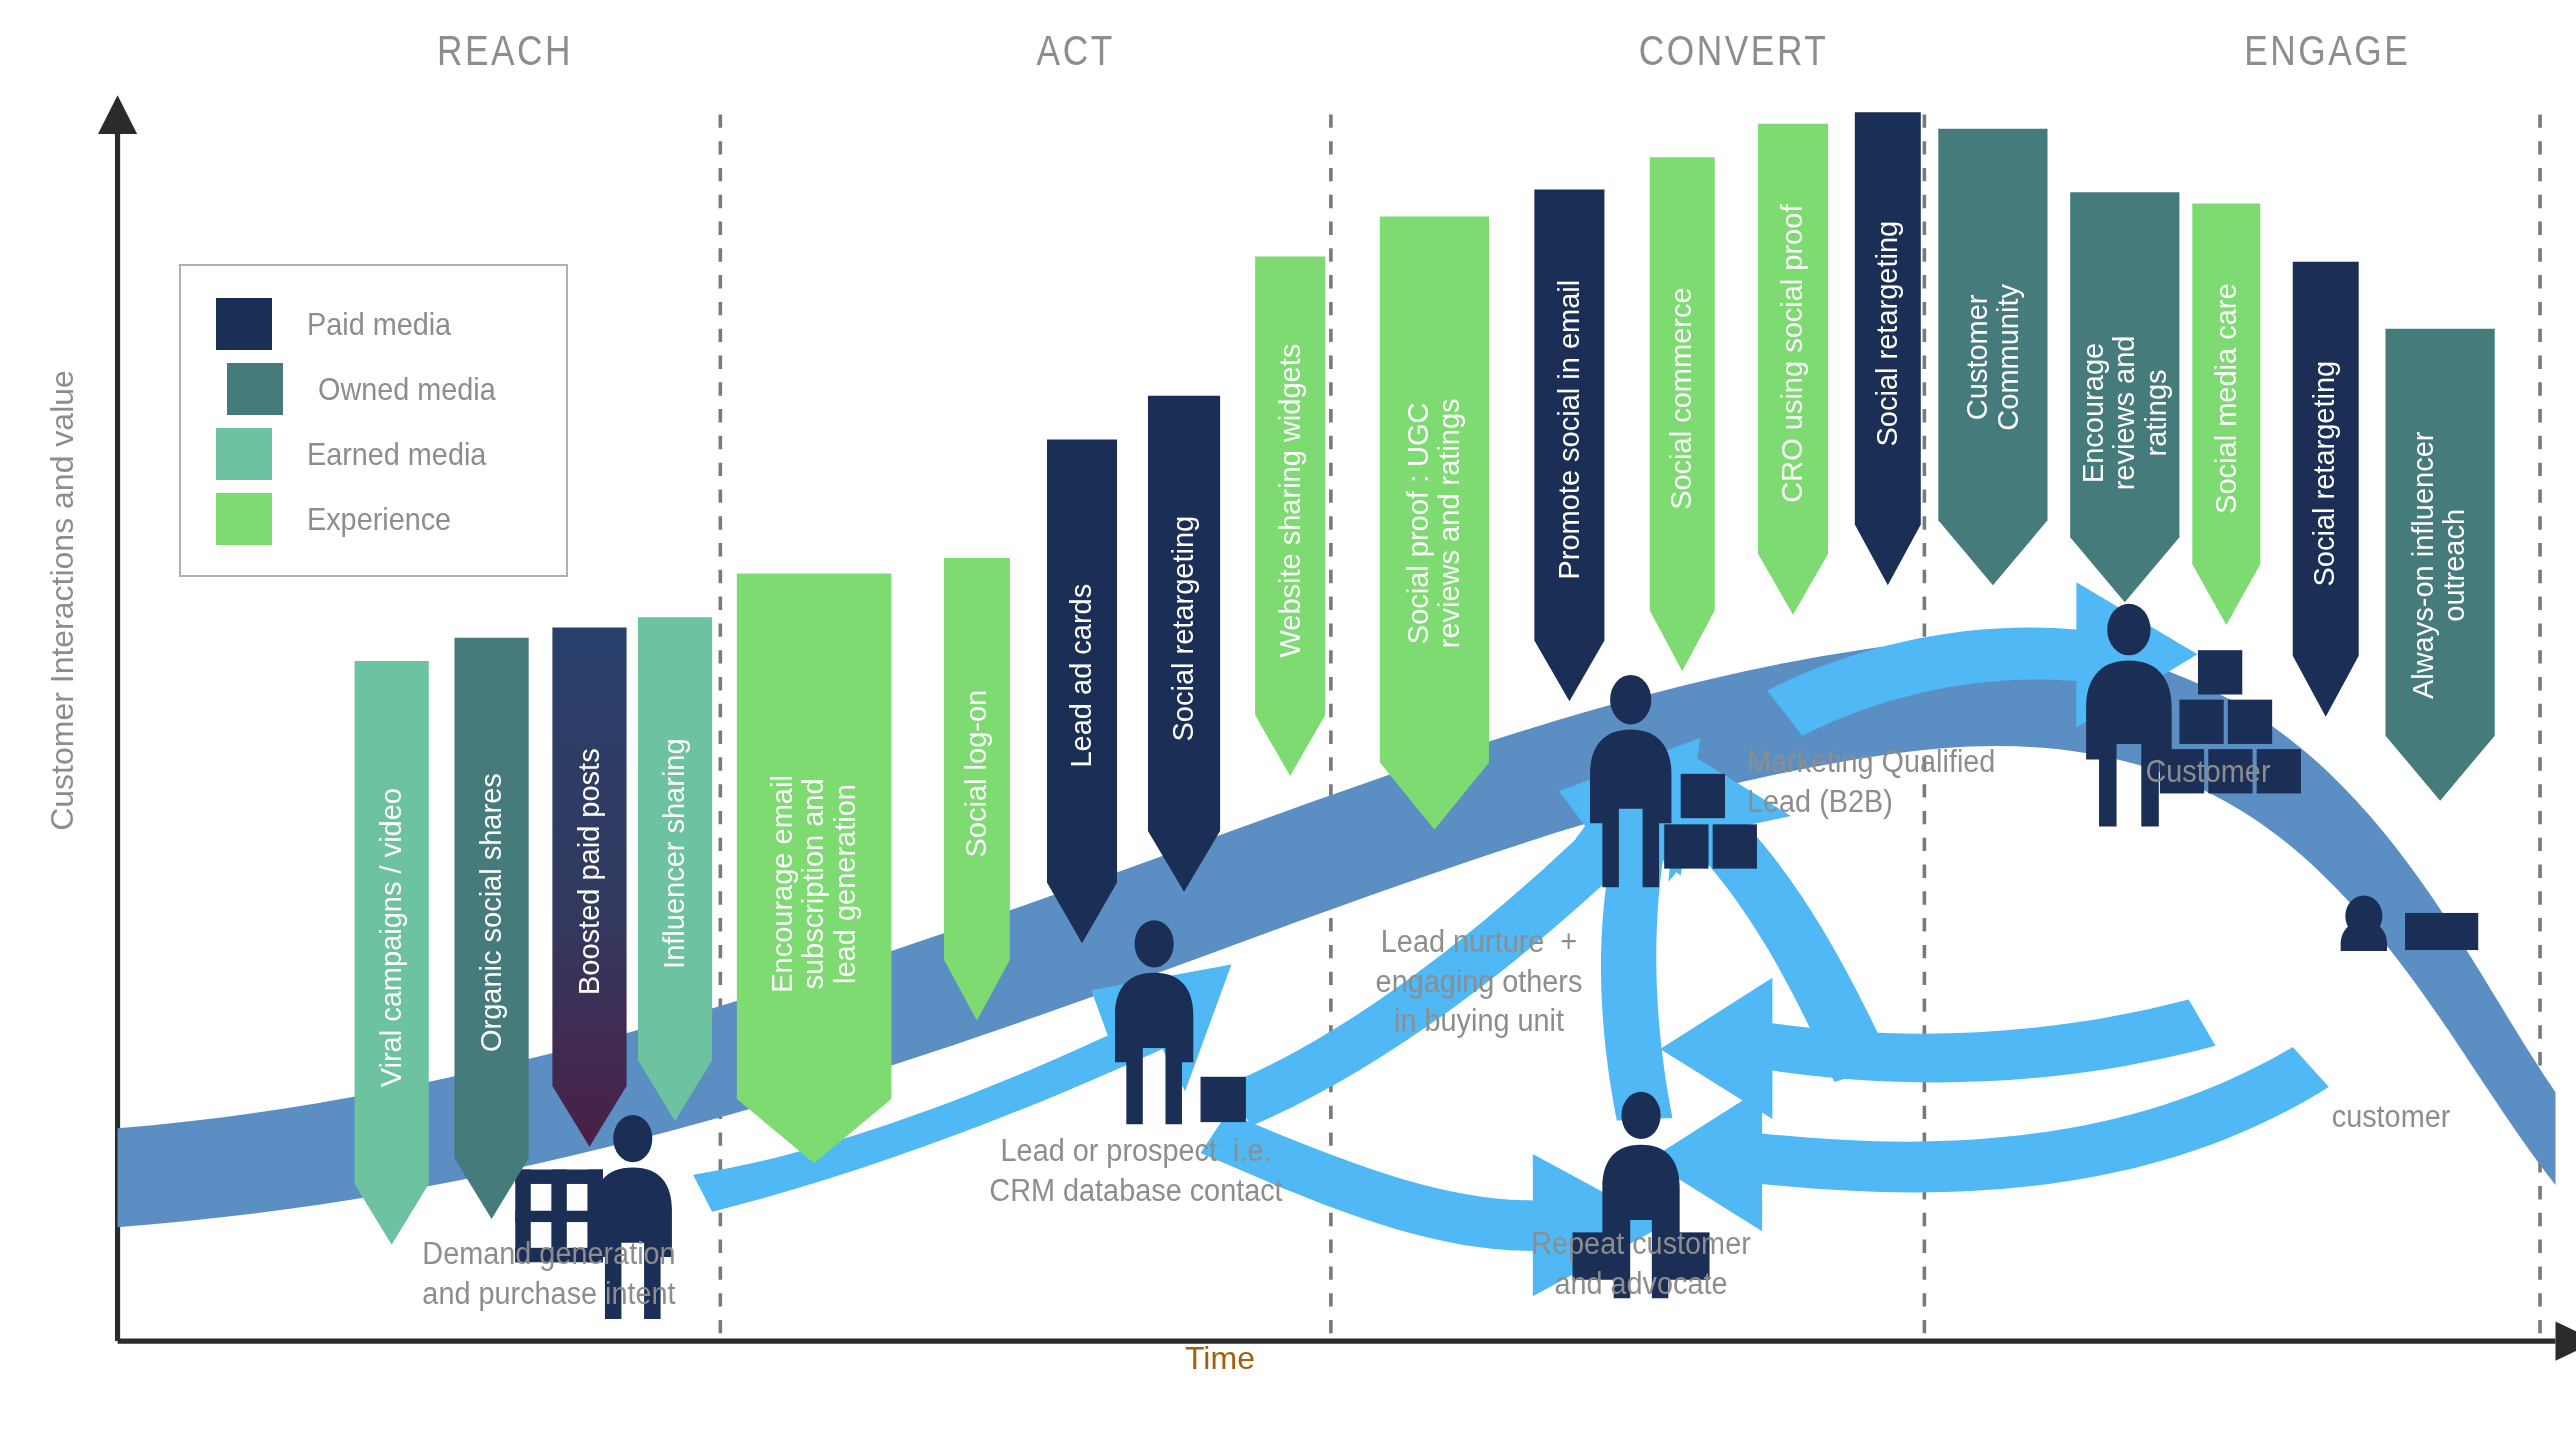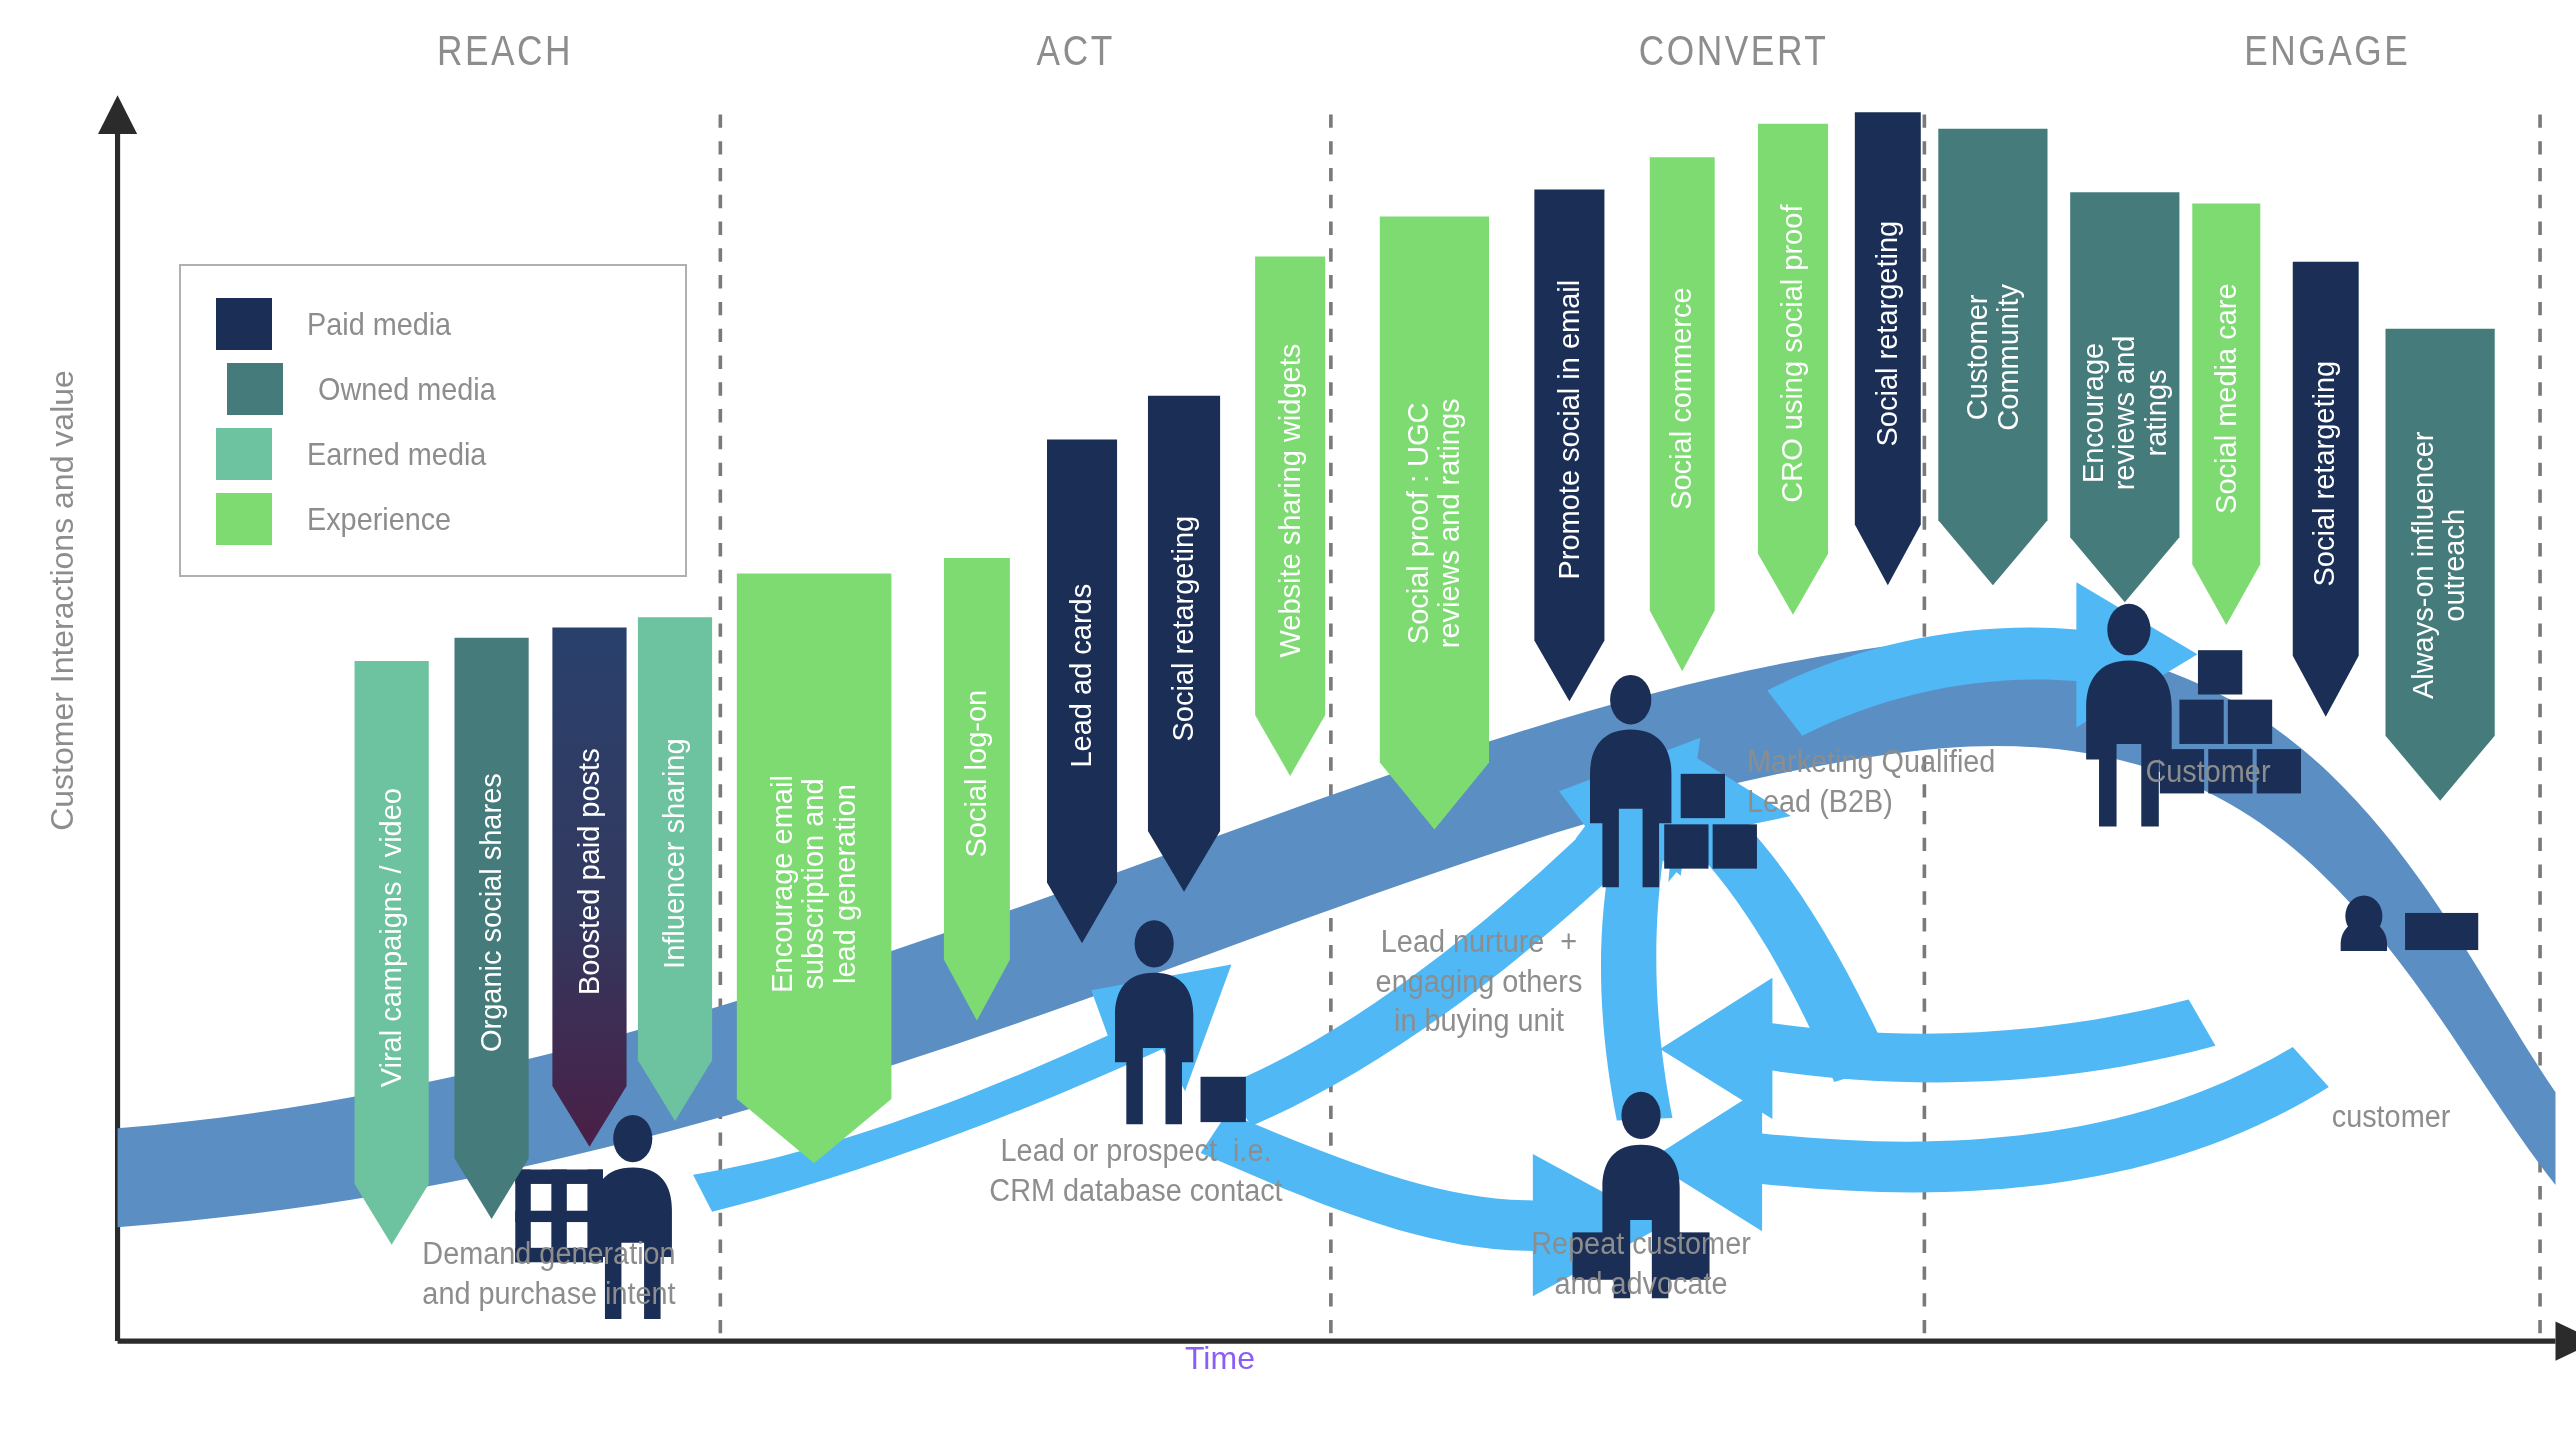--- a/index.html
+++ b/index.html
@@ -4,32 +4,32 @@
 <style>
   html,body{margin:0;padding:0;background:#ffffff;}
   body{font-family:"Liberation Sans",sans-serif;}
   #stage{position:relative;width:2603px;height:1440px;background:#fff;overflow:hidden;}
   #svgroot{position:absolute;inset:0;width:2603px;height:1440px;}
   .phase-title{
     position:absolute;font-size:43px;color:#8d8d8d;letter-spacing:3.1px;
     font-weight:400;white-space:nowrap;transform:scaleX(.82);transform-origin:center;
   }
   .legend-box{
-    position:absolute;left:179px;top:264px;width:508px;height:313px;
+    position:absolute;left:179px;top:264px;width:389px;height:313px;
     border:2.1px solid #b0b0b0;background:#fff;box-sizing:border-box;
   }
   .legend-row{position:absolute;left:35px;display:flex;align-items:center;}
   .legend-swatch{width:56px;height:52px;display:block;}
   .legend-label{margin-left:35px;font-size:32px;color:#8d8d8d;white-space:nowrap;transform:scaleX(.9);transform-origin:left center;}
   .axis-y-label{
     position:absolute;left:-170px;top:582px;width:464px;text-align:center;
     font-size:32px;color:#8d8d8d;transform:rotate(-90deg);transform-origin:center;white-space:nowrap;
   }
   .axis-x-label{
-    position:absolute;left:1185px;top:1340px;font-size:32px;color:#8b5cf6;white-space:nowrap;
+    position:absolute;left:1185px;top:1340px;font-size:32px;color:#a16207;white-space:nowrap;
   }
   .arrow-label{
     position:absolute;color:#ffffff;font-size:29px;line-height:1.08;
     white-space:pre;text-align:center;letter-spacing:0px;
     transform-origin:center center;pointer-events:none;
   }
   .persona-label{
     position:absolute;font-size:31px;color:#8d8d8d;line-height:1.28;white-space:pre;
     transform:scaleX(.93);transform-origin:left top;
   }

